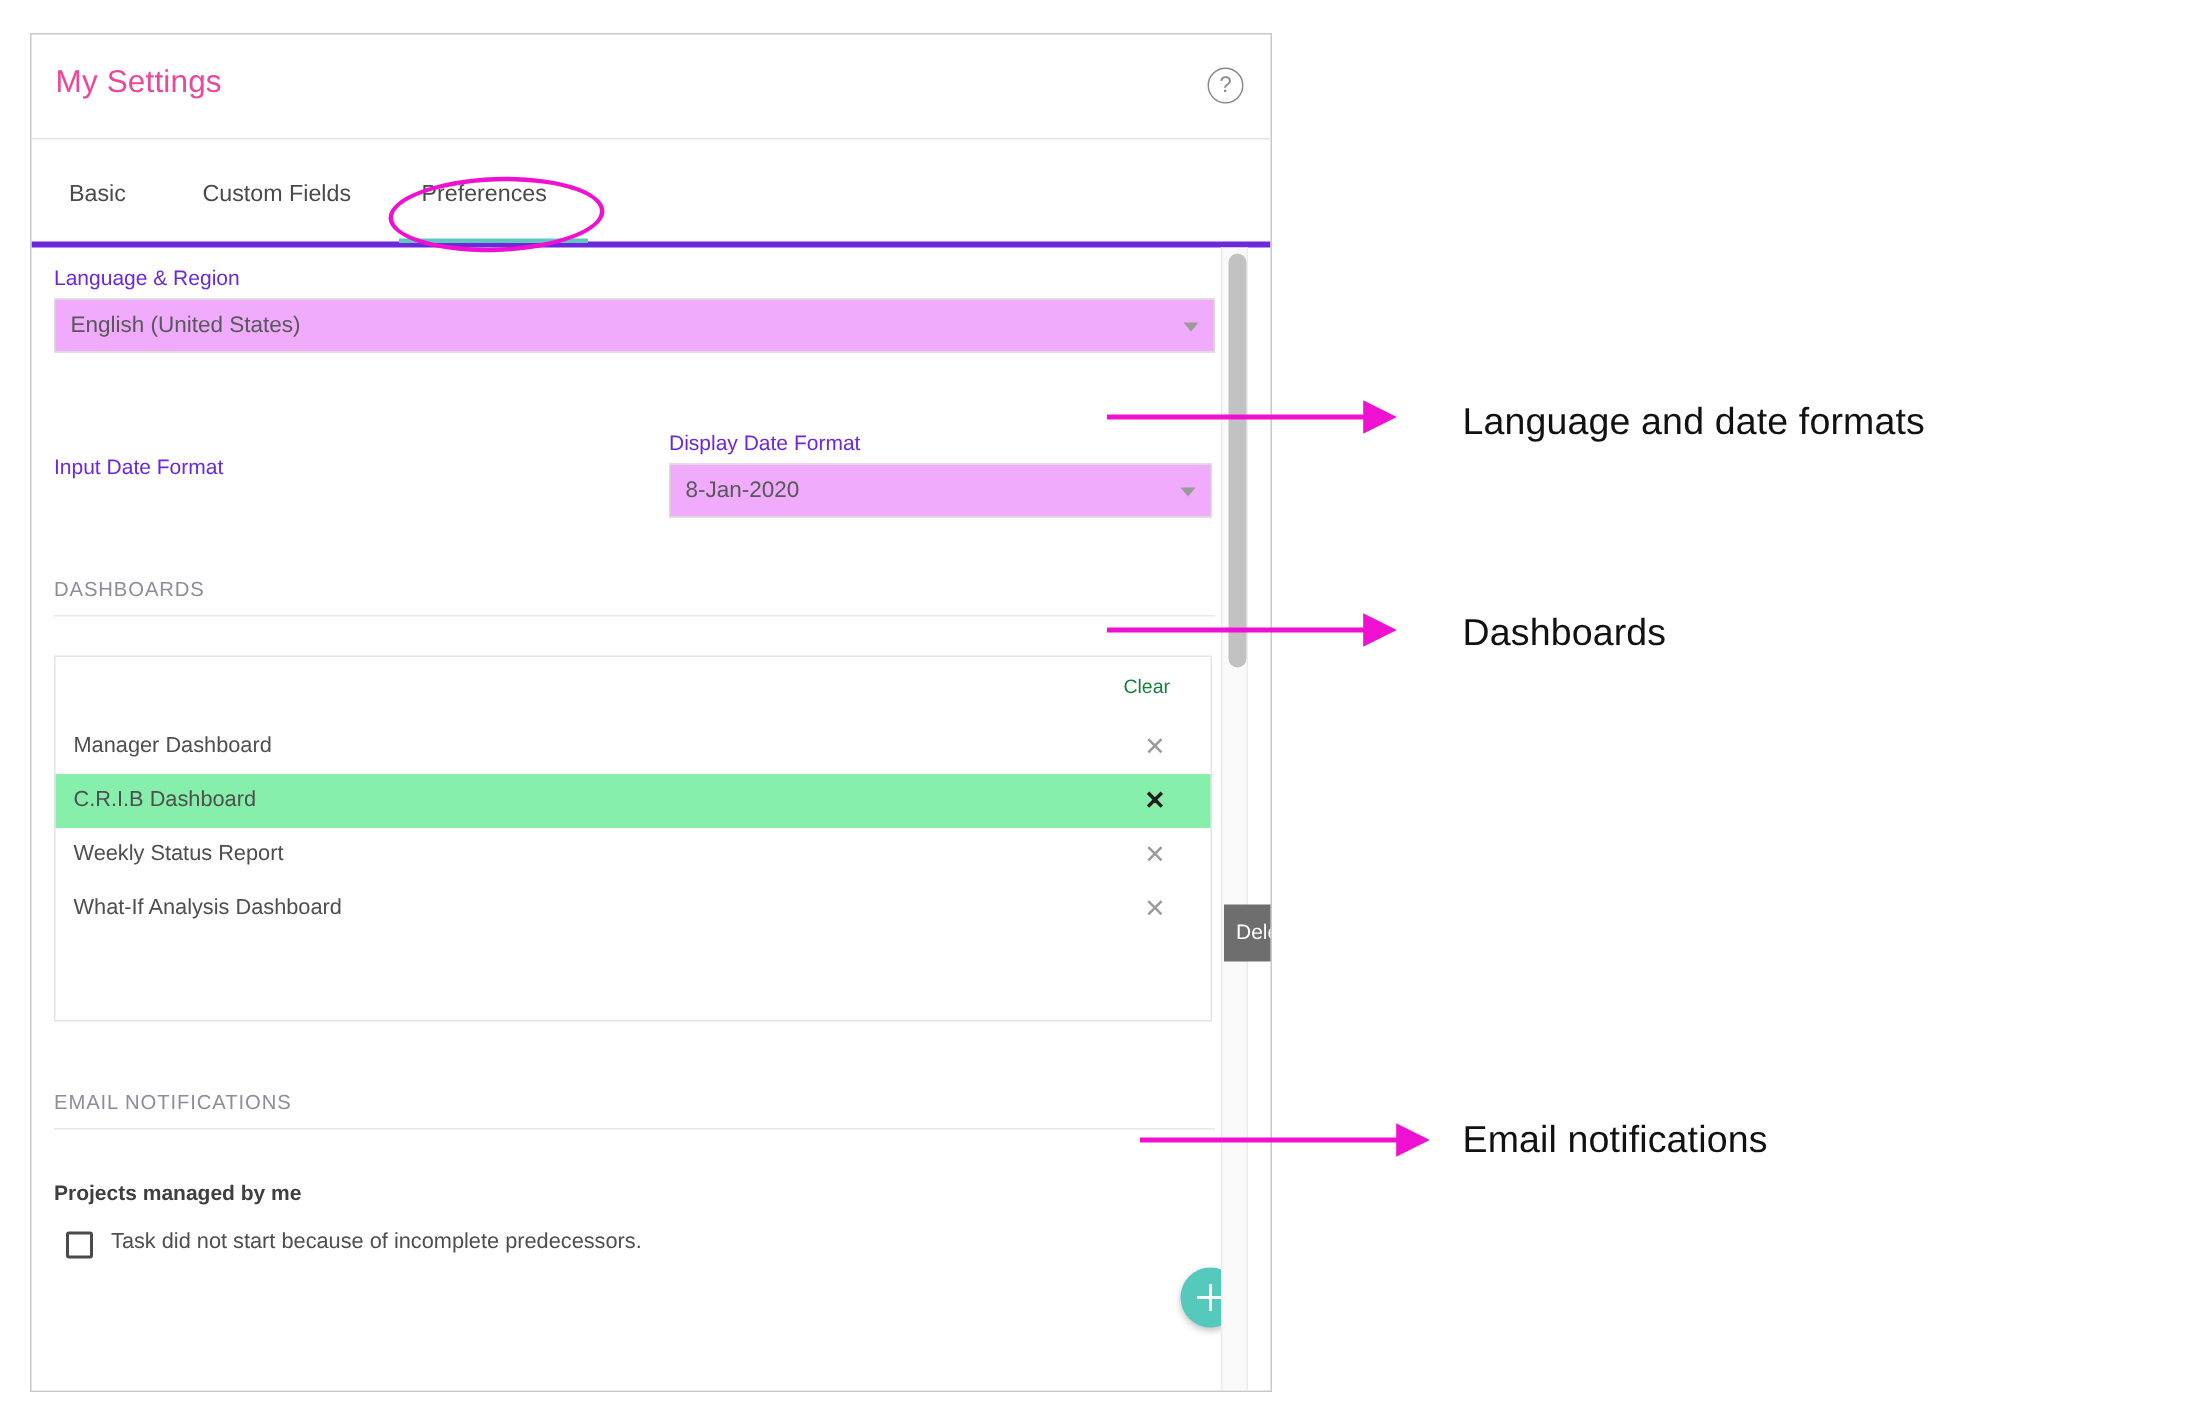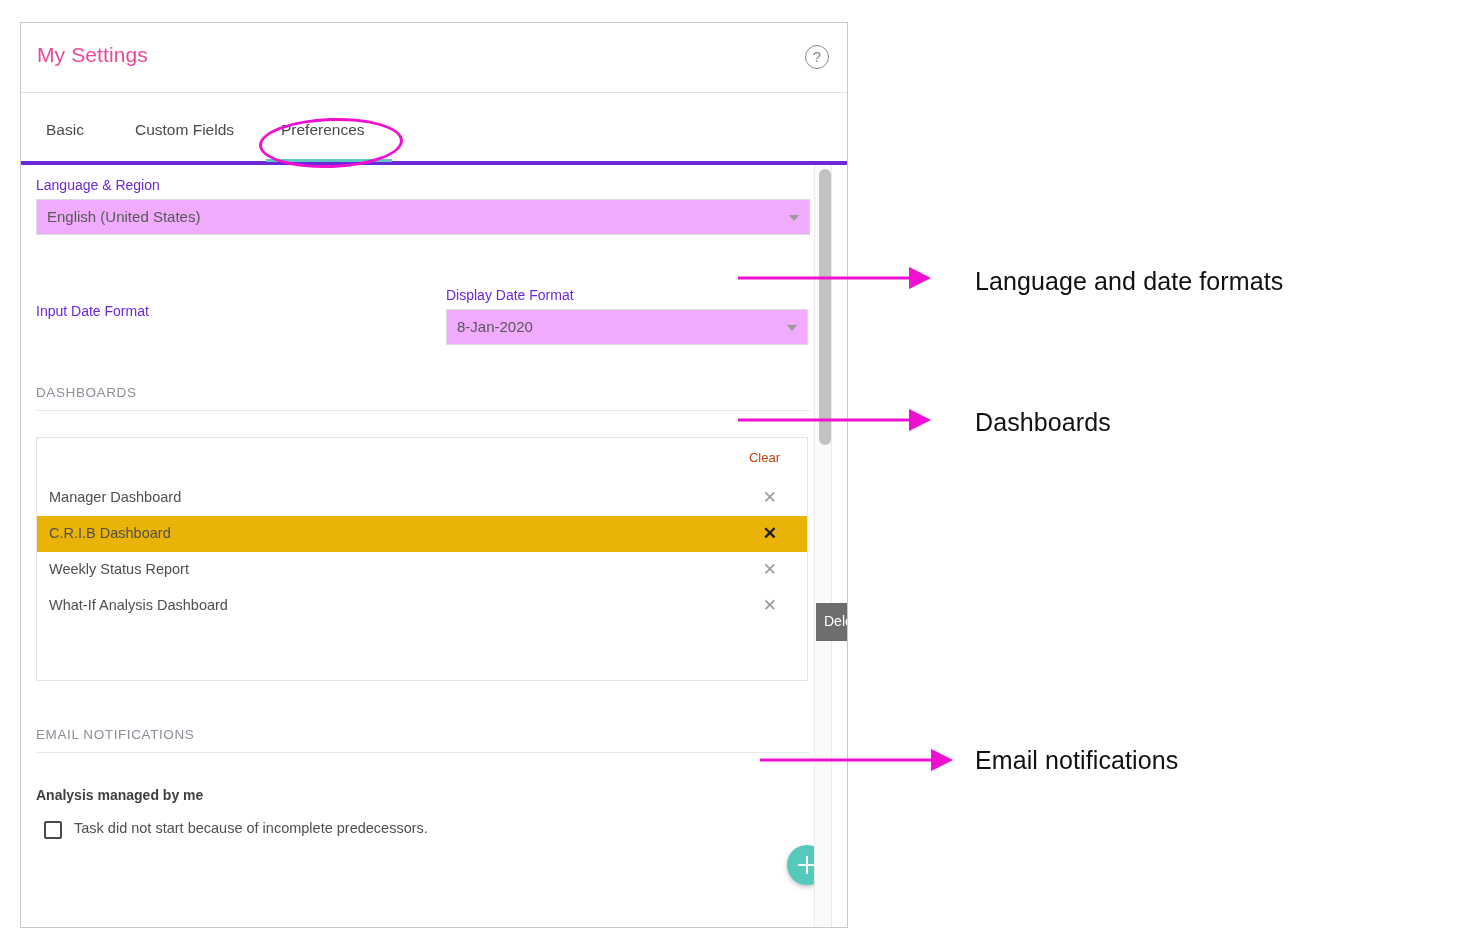--- a/index.html
+++ b/index.html
@@ -164,35 +164,35 @@
     height: 244px;
     border: 1px solid #e4e4e4;
     background: #ffffff;
     box-sizing: border-box;
   }
   .clear-header {
     position: absolute;
     right: 27px;
     top: 12px;
     font-size: 13px;
-    color: #c2410c;
+    color: #15803d;
     cursor: pointer;
   }
   .dash-rows {
     position: absolute;
     left: 0;
     top: 42px;
     right: 0;
   }
   .dash-row {
     position: relative;
     height: 36px;
     cursor: pointer;
   }
-  .dash-row.selected { background: #eab308; text-decoration: underline; }
+  .dash-row.selected { background: #86efac; text-decoration: underline; }
   .dash-row .name {
     position: absolute;
     left: 12px;
     top: 9px;
     font-size: 14.5px;
     color: #4f4f4f;
     white-space: nowrap;
   }
   .dash-row .x {
     position: absolute;
@@ -400,21 +400,21 @@
       </div>
 
       <div class="fab"></div>
 
       <div class="section-head sec-email">
         <div class="title">EMAIL NOTIFICATIONS</div>
         <div class="rule"></div>
       </div>
 
       <div class="email-block">
-        <div class="grp-title">Analysis managed by me</div>
+        <div class="grp-title">Projects managed by me</div>
 
 
         <div class="check-row">
           <span class="check-box"></span>
           <span class="check-label">Task did not start because of incomplete predecessors.</span>
         </div>
       </div>
 
     </div>
   </div>

